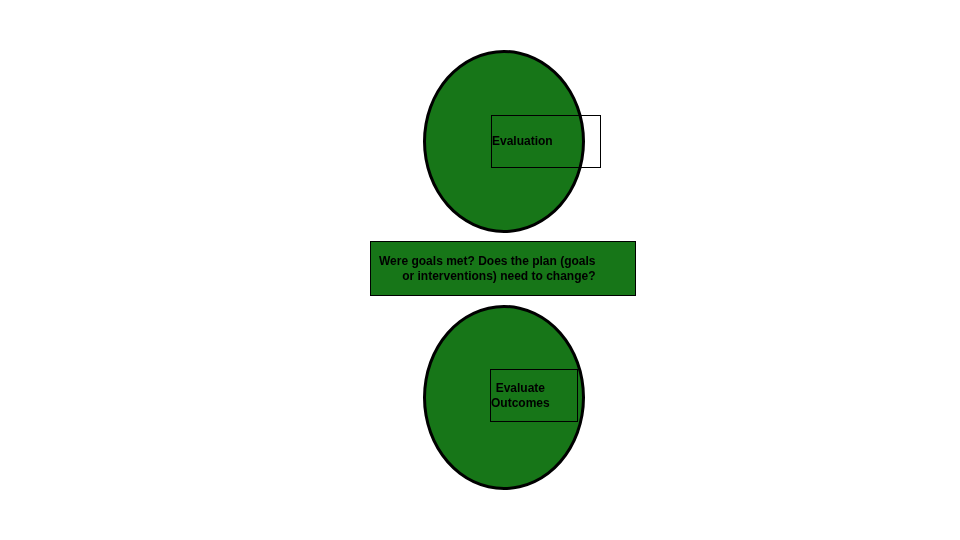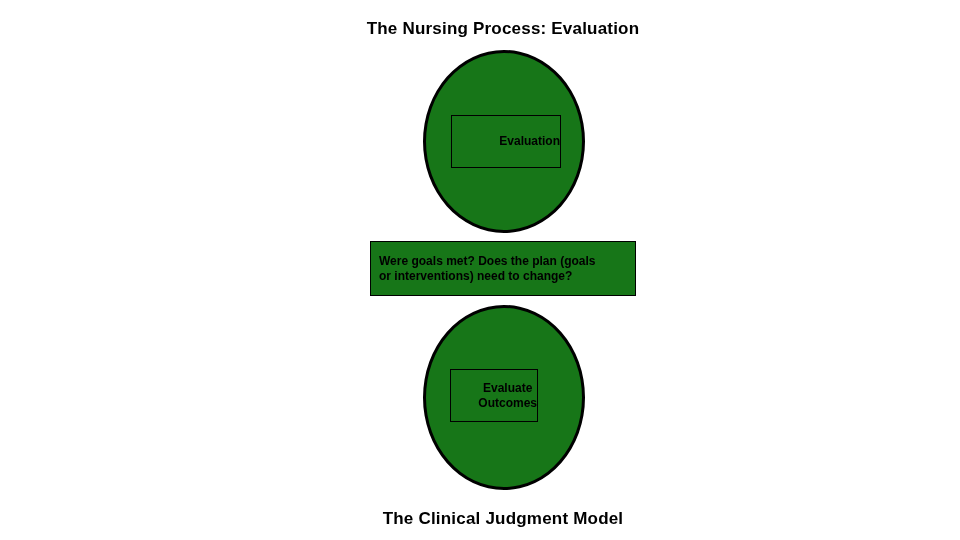--- a/index.html
+++ b/index.html
@@ -33,65 +33,64 @@
   }
   .ellipse.top-ellipse    { left: 423px; top: 50px;  width: 162px; height: 183px; }
   .ellipse.bottom-ellipse { left: 423px; top: 305px; width: 162px; height: 185px; }
 
   .inner-rect {
     position: absolute;
     box-sizing: border-box;
     border: 1px solid var(--shape-stroke, #000000);
     display: flex;
     align-items: center;
-    justify-content: flex-end;
+    justify-content: flex-start;
     text-align: center;
     font-size: 12px;
     font-weight: bold;
     line-height: 15px;
+    margin-left: 40px;
   }
   .inner-rect.rect-1 { left: 451px; top: 115px; width: 110px; height: 53px; }
   .inner-rect.rect-2 { left: 450px; top: 369px; width: 88px; height: 53px; }
 
   .mid-box {
     position: absolute;
     left: 370px; top: 241px; width: 266px; height: 55px;
     box-sizing: border-box;
     background: var(--shape-fill, #177618);
     border: 1px solid var(--shape-stroke, #000000);
     display: flex;
     align-items: center;
     padding-left: 8px;
     font-size: 12px;
     font-weight: bold;
     line-height: 15px;
-    text-align: left;
+    text-align: right;
   }
   .preline { white-space: pre-line; }
 </style>
 </head>
 <body>
 
 <div id="stage">
 
-  <div class="slide-title top">The Nursing Process: Evaluation</div>
 
   <div class="ellipse top-ellipse"></div>
 
   <div class="inner-rect rect-1">
     <span>Evaluation</span>
   </div>
 
   <div class="mid-box">
     <span class="preline">Were goals met? Does the plan (goals
 or interventions) need to change?</span>
   </div>
 
   <div class="ellipse bottom-ellipse"></div>
 
   <div class="inner-rect rect-2">
     <span class="preline">Evaluate
 Outcomes</span>
   </div>
 
-  <div class="slide-title bottom">The Clinical Judgment Model</div>
 
 </div>
 
 </body></html>

